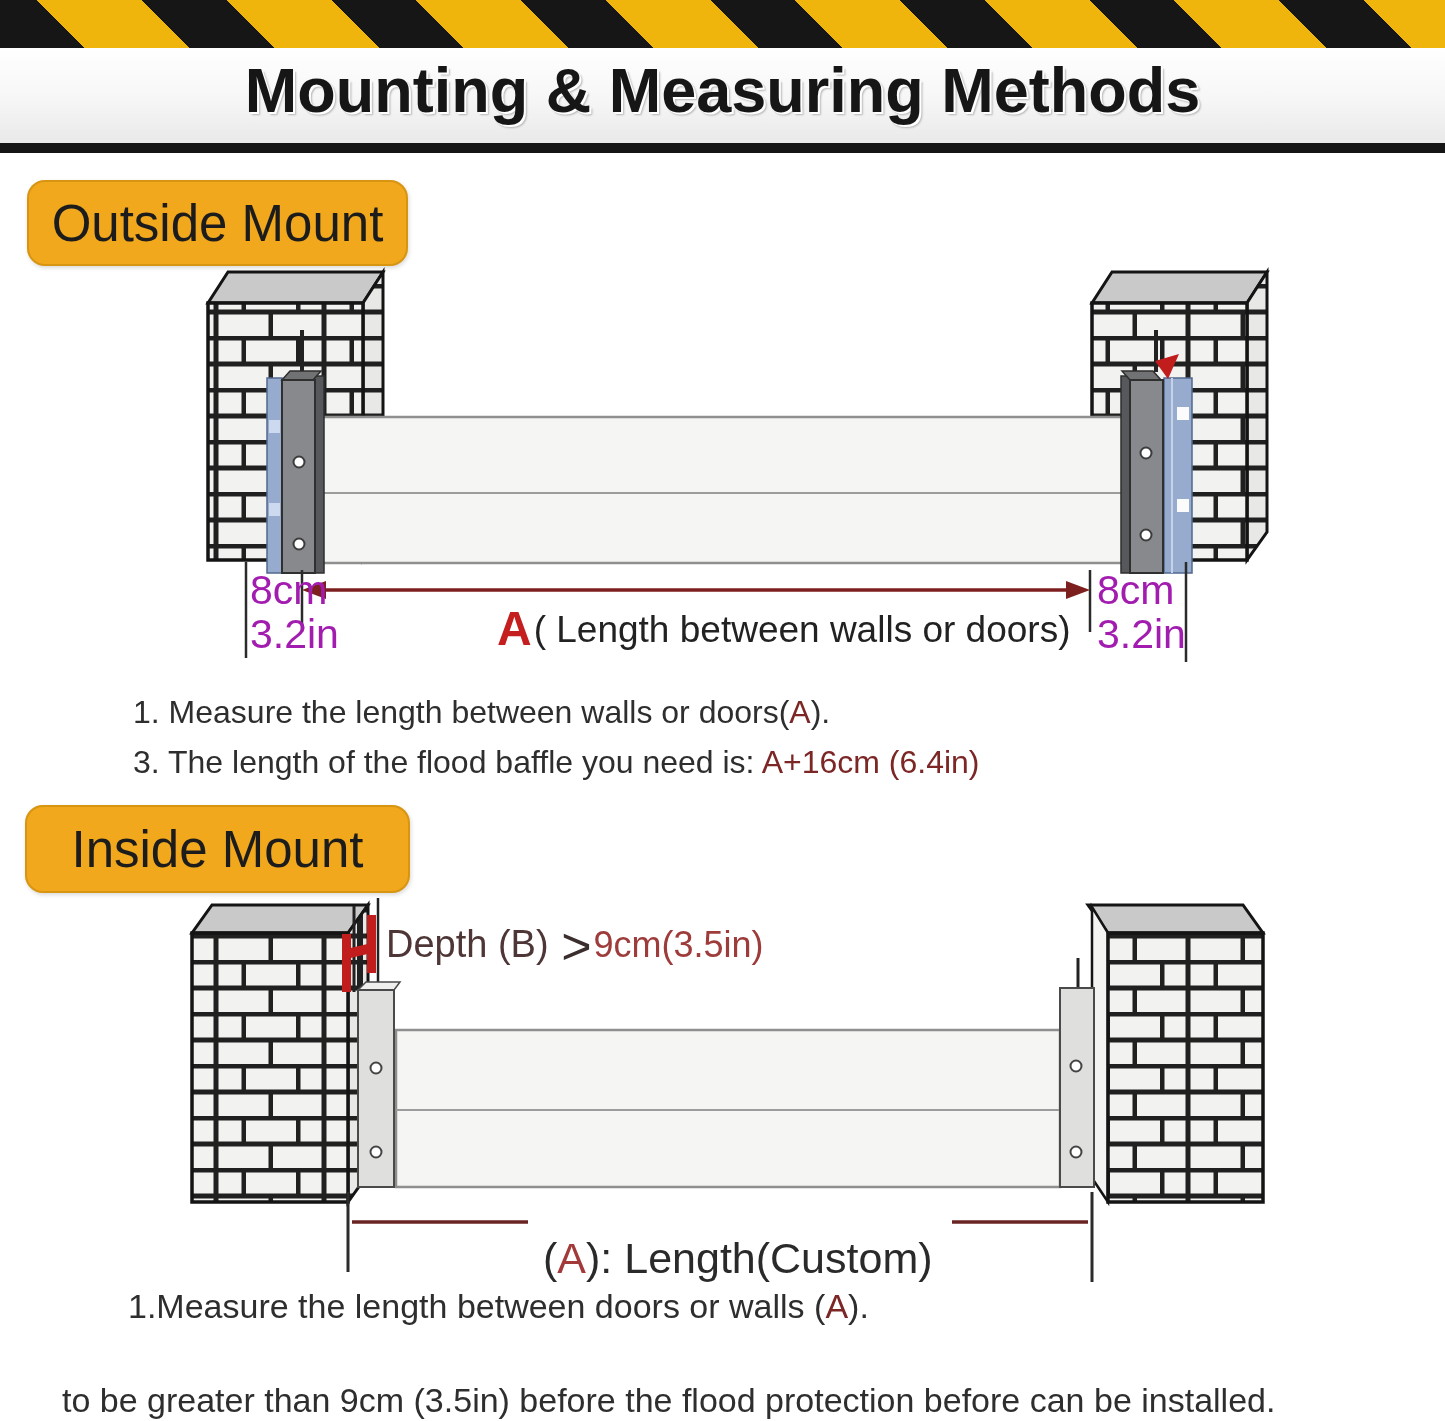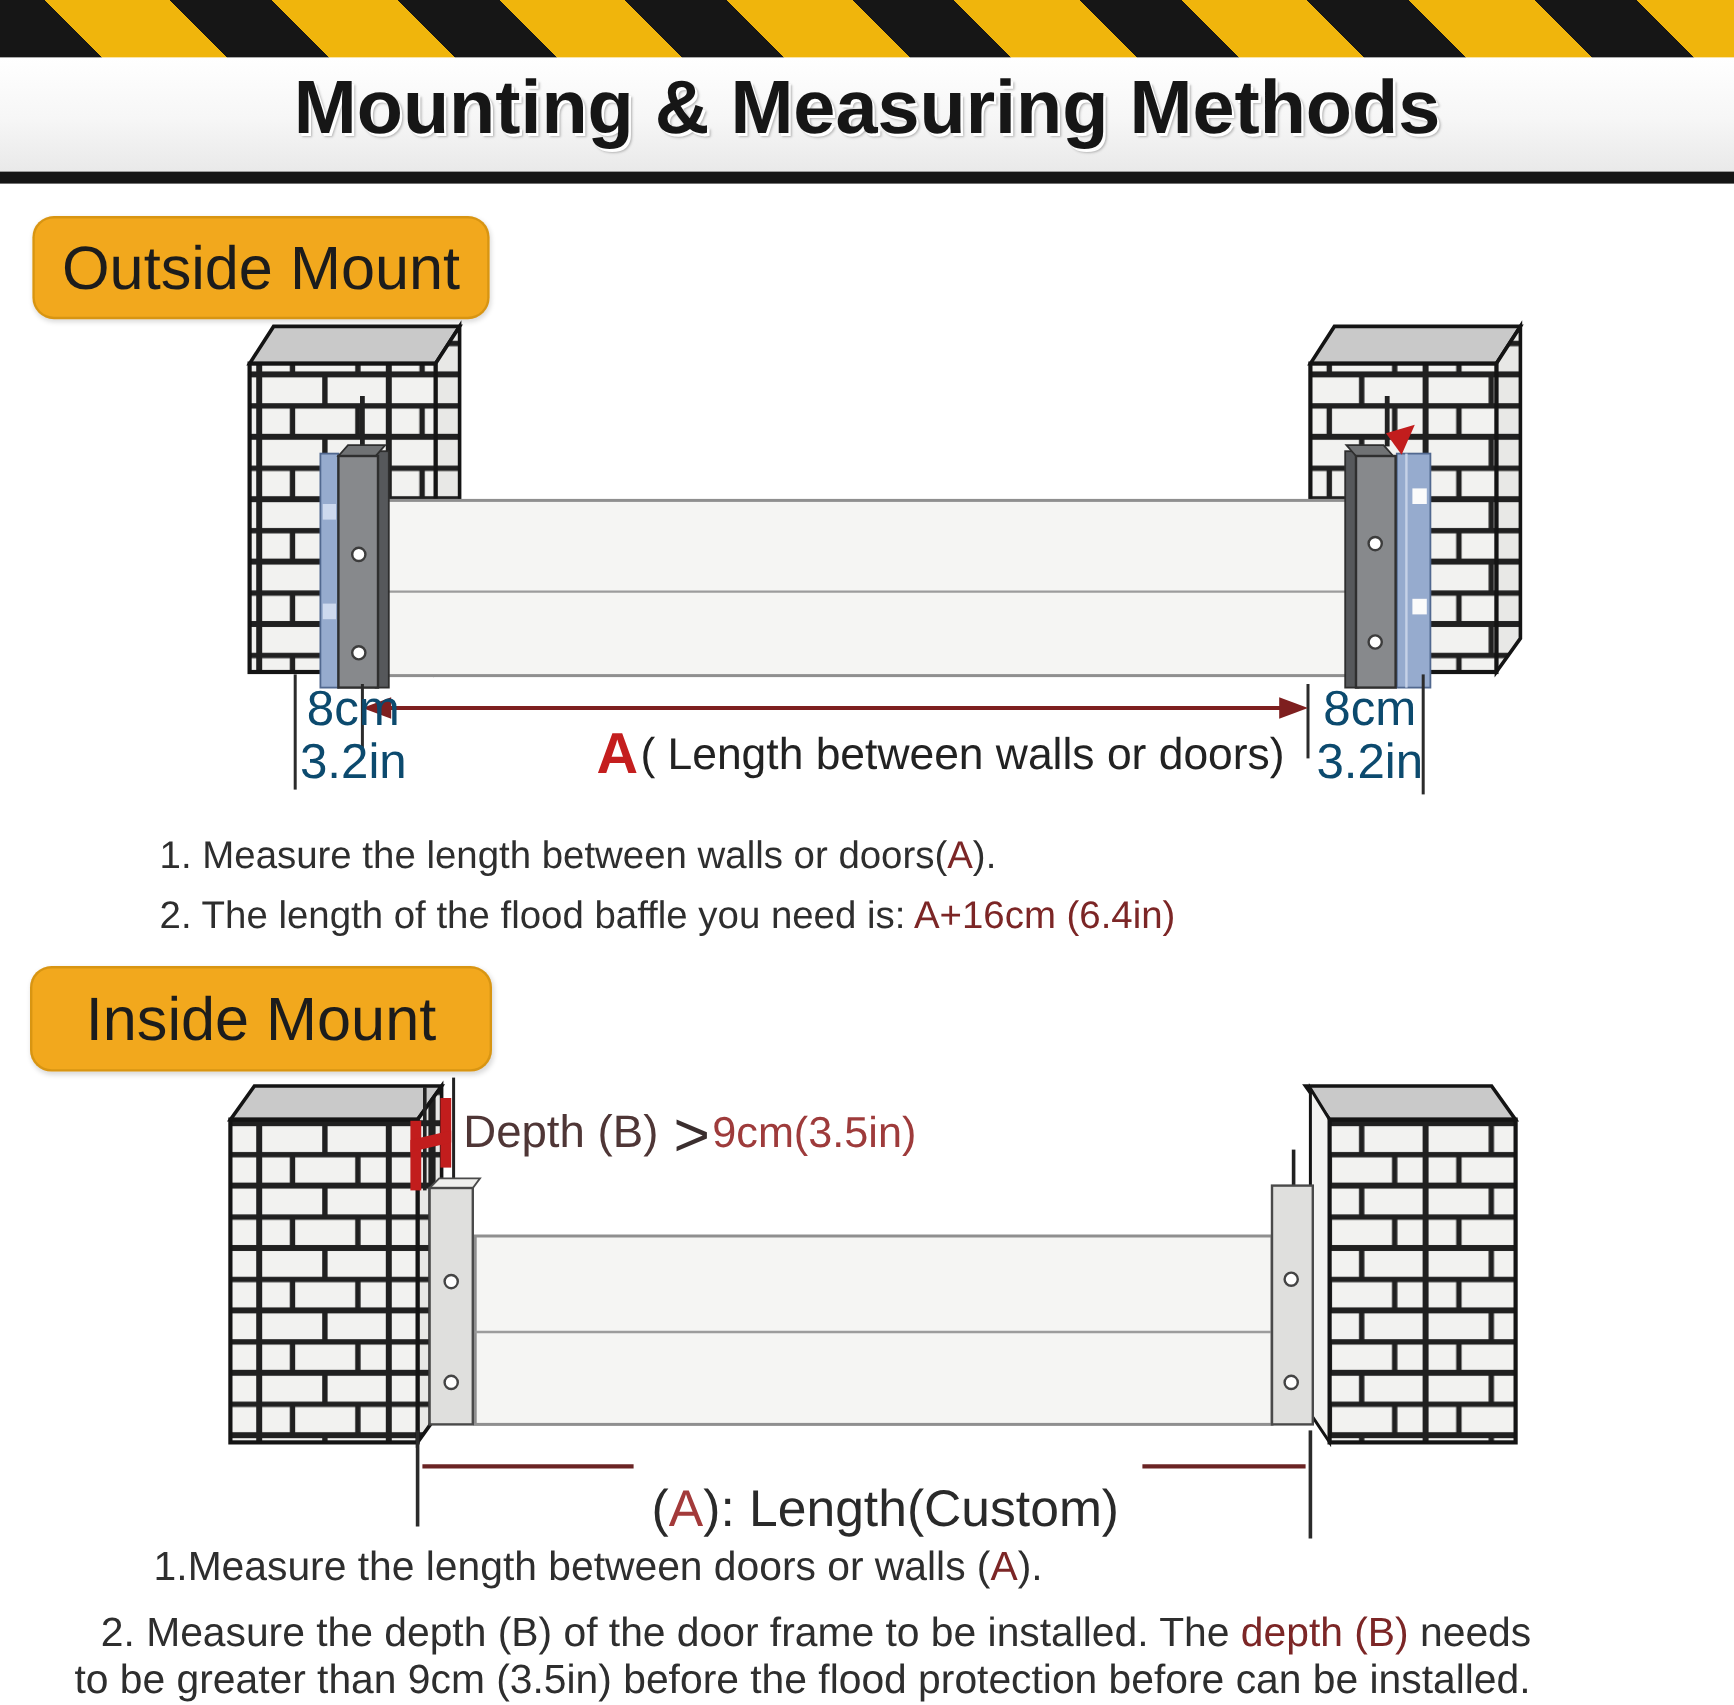--- a/index.html
+++ b/index.html
@@ -19,21 +19,21 @@
   
   .badge{position:absolute;display:flex;align-items:center;justify-content:center;
         background:#F2A81D;border-radius:18px;font-size:51px;color:#1c1c1c;
         box-shadow:inset 0 0 0 2px rgba(170,115,0,.35), 1px 2px 4px rgba(0,0,0,.15);}
   #badge-outside{left:27px;top:180px;width:381px;height:86px;}
   #badge-inside{left:25px;top:805px;width:385px;height:88px;}
 
   .diagram-layer{position:absolute;top:0;left:0;}
 
   
-  .dim{position:absolute;font-size:41px;color:#0c4a6e;line-height:44px;white-space:nowrap;text-align:center;}
+  .dim{position:absolute;font-size:41px;color:#a21caf;line-height:44px;white-space:nowrap;}
   #dim-tl{left:250px;top:568px;}
   #dim-tr{left:1097px;top:568px;}
 
   .span-label{position:absolute;left:497px;top:601px;white-space:nowrap;color:#222222;font-size:37px;}
   .span-label .a{font-size:48px;font-weight:700;color:#C41E1E;margin-right:2px;vertical-align:-3px;}
 
   .depth-label{position:absolute;left:386px;top:916px;white-space:nowrap;}
   .depth-p1{font-size:38px;color:#4F3636;}
   .depth-gt{font-size:52px;color:#3a2e2e;vertical-align:-7px;margin:0 2px;}
   .depth-red{font-size:36px;color:#9E3B3B;}
@@ -203,34 +203,31 @@
   </div>
 
   <div class="span-label">
     <span class="a">A</span><span>( Length between walls or doors)</span>
   </div>
 
   <div class="t-step" id="step-o1">
     <span>1. Measure the length between walls or doors(</span><span class="mr">A</span><span>).</span>
   </div>
   <div class="t-step" id="step-o2">
-    <span>2. The length of the flood baffle you need is: </span><span class="mr">A+16cm (6.4in)</span>
+    <span>3. The length of the flood baffle you need is: </span><span class="mr">A+16cm (6.4in)</span>
   </div>
 
   <div class="depth-label">
     <span class="depth-p1">Depth (B) </span><span class="depth-gt">&gt;</span><span class="depth-red">9cm(3.5in)</span>
   </div>
 
   <div class="len-label">
     <span>(</span><span class="a">A</span><span>): Length(Custom)</span>
   </div>
 
   <div class="b-step" id="step-i1">
     <span>1.Measure the length between doors or walls (</span><span class="mr">A</span><span>).</span>
   </div>
-  <div class="b-step" id="step-i2">
-    <span>2. Measure the depth (B) of the door frame to be installed. The </span><span class="mr">depth (B)</span><span> needs</span>
-  </div>
   <div class="b-step" id="step-i3">
     <span>to be greater than 9cm (3.5in) before the flood protection before can be installed.</span>
   </div>
 
 </div>
 
 </body></html>

